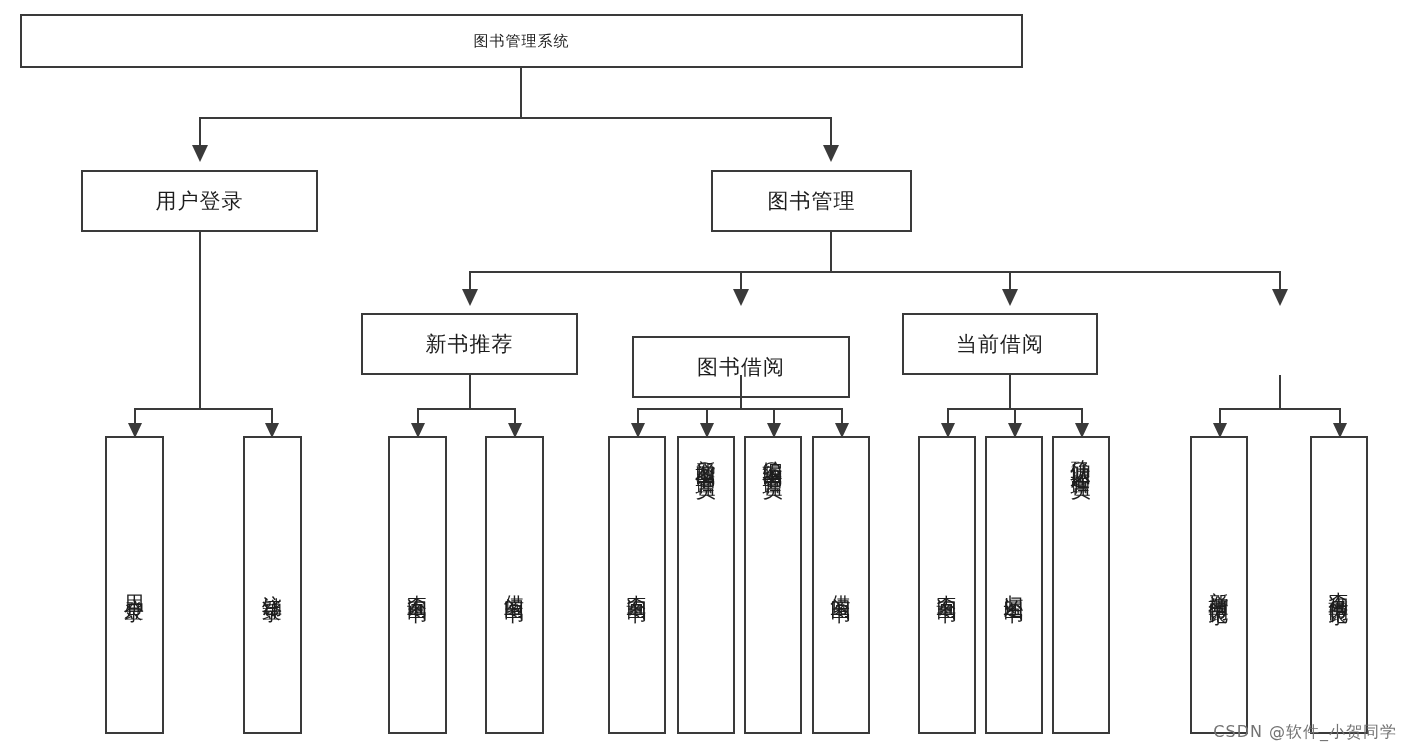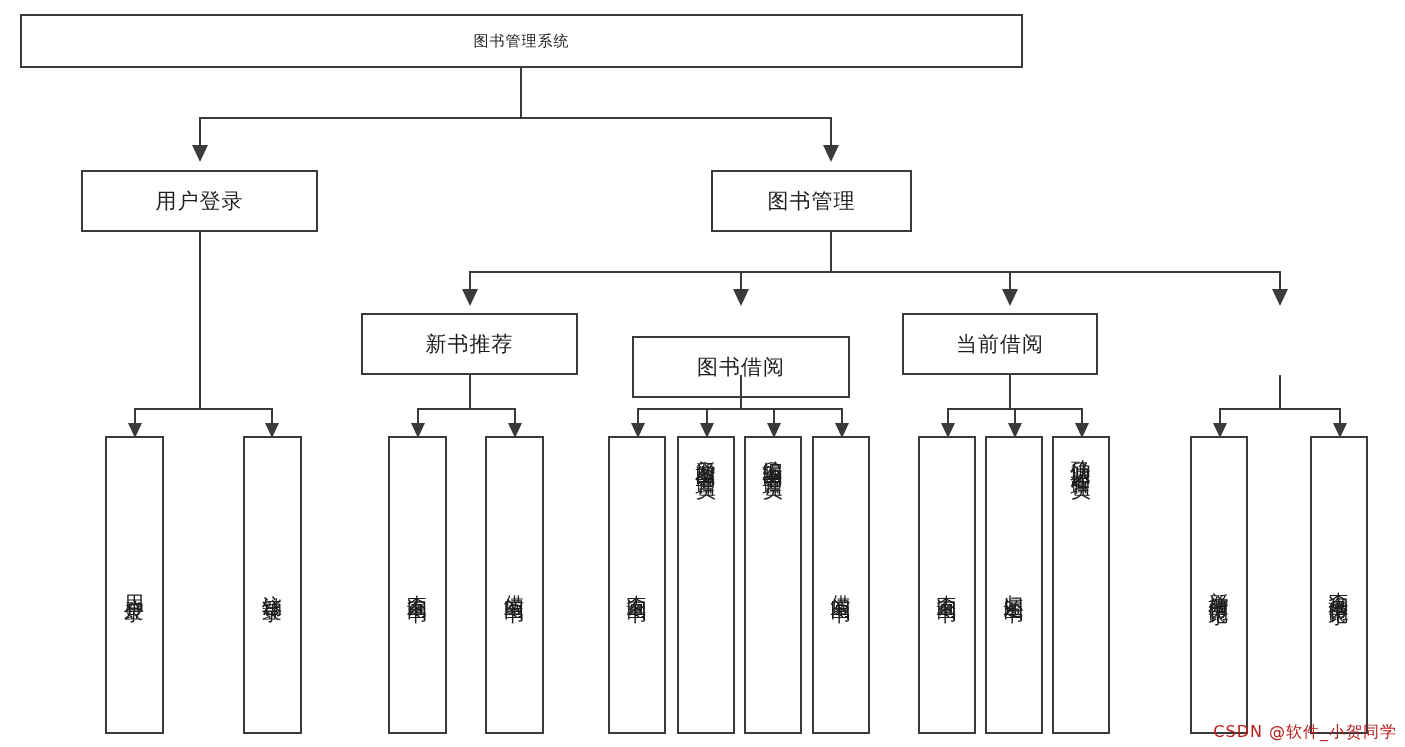--- a/index.html
+++ b/index.html
@@ -61,21 +61,21 @@
     border-left:7px solid transparent;
     border-right:7px solid transparent;
     border-top:15px solid #3a3a3a;
   }
   
   #watermark{
     position:absolute;
     right:8px;
     bottom:4px;
     font-size:16px;
-    color:#b91c1c;
+    color:#737373;
     letter-spacing:1px;
     white-space:nowrap;
     pointer-events:none;
   }
 </style>
 </head>
 <body>
 
 <div id="canvas">
 

